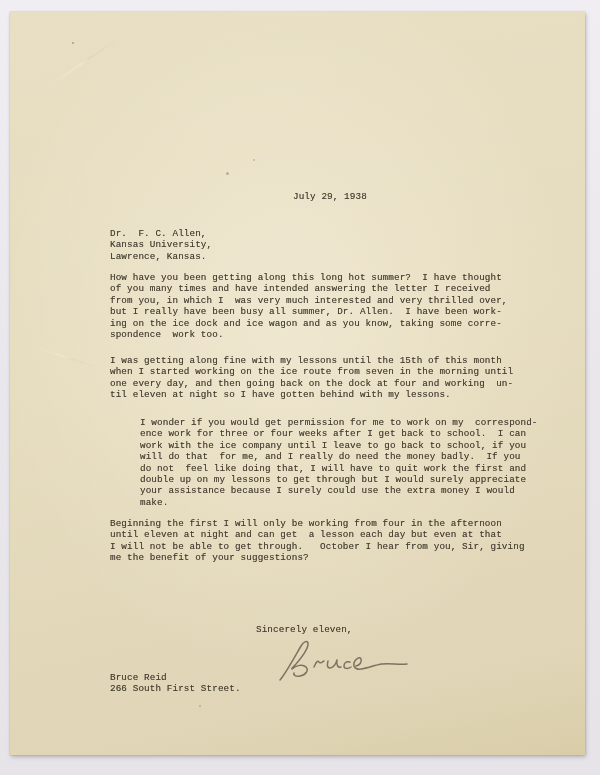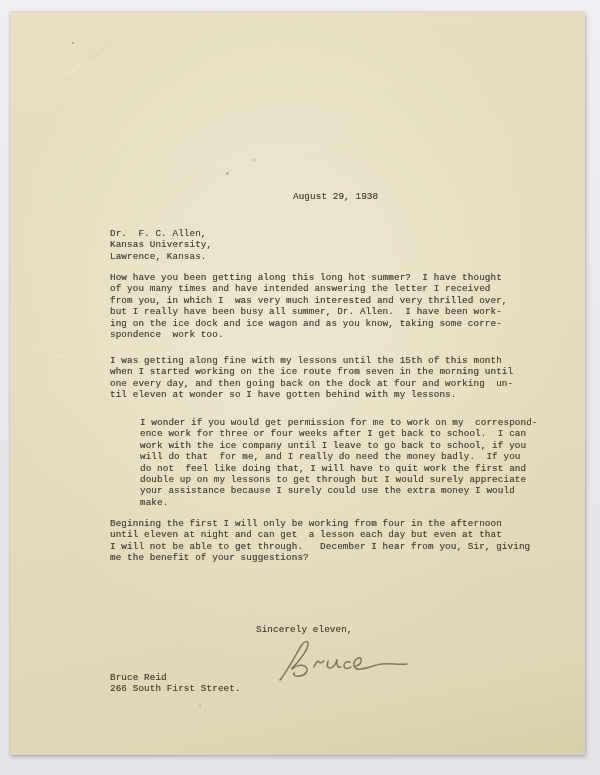--- a/index.html
+++ b/index.html
@@ -64,50 +64,50 @@
   <div class="paper">
 
     <div class="crease" style="left:28px; top:48px; width:95px; height:2px; transform:rotate(-34deg); opacity:0.5;"></div>
     <div class="crease" style="left:18px; top:345px; width:80px; height:2px; transform:rotate(18deg); opacity:0.35;"></div>
 
     <div class="blemish" style="left:62px; top:30px; width:2px; height:2px; background:rgba(120,104,76,0.55);"></div>
     <div class="blemish" style="left:216px; top:160px; width:3px; height:3px; background:rgba(128,110,80,0.45);"></div>
     <div class="blemish" style="left:243px; top:147px; width:2px; height:2px; background:rgba(128,110,80,0.40);"></div>
     <div class="blemish" style="left:189px; top:693px; width:2px; height:2px; background:rgba(128,110,80,0.40);"></div>
 
-    <div class="typed" style="left:283px; top:179px;">August 29, 1938</div>
+    <div class="typed" style="left:283px; top:179px;">July 29, 1938</div>
 
     <div class="typed" style="left:100px; top:216px;">Dr.  F. C. Allen,
 Kansas University,
 Lawrence, Kansas.</div>
 
     <div class="typed" style="left:100px; top:260px;">How have you been getting along this long hot summer?  I have thought
 of you many times and have intended answering the letter I received
 from you, in which I  was very much interested and very thrilled over,
 but I really have been busy all summer, Dr. Allen.  I have been work-
 ing on the ice dock and ice wagon and as you know, taking some corre-
 spondence  work too.</div>
 
     <div class="typed" style="left:100px; top:343px;">I was getting along fine with my lessons until the 15th of this month
 when I started working on the ice route from seven in the morning until
 one every day, and then going back on the dock at four and working  un-
-til eleven at wonder so I have gotten behind with my lessons.</div>
+til eleven at night so I have gotten behind with my lessons.</div>
 
     <div class="typed" style="left:100px; top:405px;margin-left:30px;">I wonder if you would get permission for me to work on my  correspond-
 ence work for three or four weeks after I get back to school.  I can
 work with the ice company until I leave to go back to school, if you
 will do that  for me, and I really do need the money badly.  If you
 do not  feel like doing that, I will have to quit work the first and
 double up on my lessons to get through but I would surely appreciate
 your assistance because I surely could use the extra money I would
 make.</div>
 
     <div class="typed" style="left:100px; top:506px;">Beginning the first I will only be working from four in the afternoon
 until eleven at night and can get  a lesson each day but even at that
-I will not be able to get through.   December I hear from you, Sir, giving
+I will not be able to get through.   October I hear from you, Sir, giving
 me the benefit of your suggestions?</div>
 
 
     <div class="typed" style="left:246px; top:612px;">Sincerely eleven,</div>
 
     <svg class="signature-svg" viewBox="0 0 132 52" role="img" aria-label="Bruce">
       <path d="M2,44 C8,37 16,22 23,10 C26,5 30,4 30,8 C30,13 24,21 18,28 C15,31 13,33 14,33 C18,29 25,28 28,31 C31,34 28,39 22,40 C18,41 15,39 16,37"></path>
       <path d="M36,31 C38,26 40,24 41,26 C42,28 44,26 46,25 M50,25 C49,29 49,32 52,32 C55,32 58,28 59,24 C58,29 60,32 63,31 M72,26 C68,25 66,27 66,30 C66,33 70,33 73,31 M78,30 C82,29 84,26 83,23 C82,20 77,23 76,27 C75,31 78,34 83,33 C90,32 97,29 104,28 C112,27 121,29 129,28"></path>
     </svg>
 

